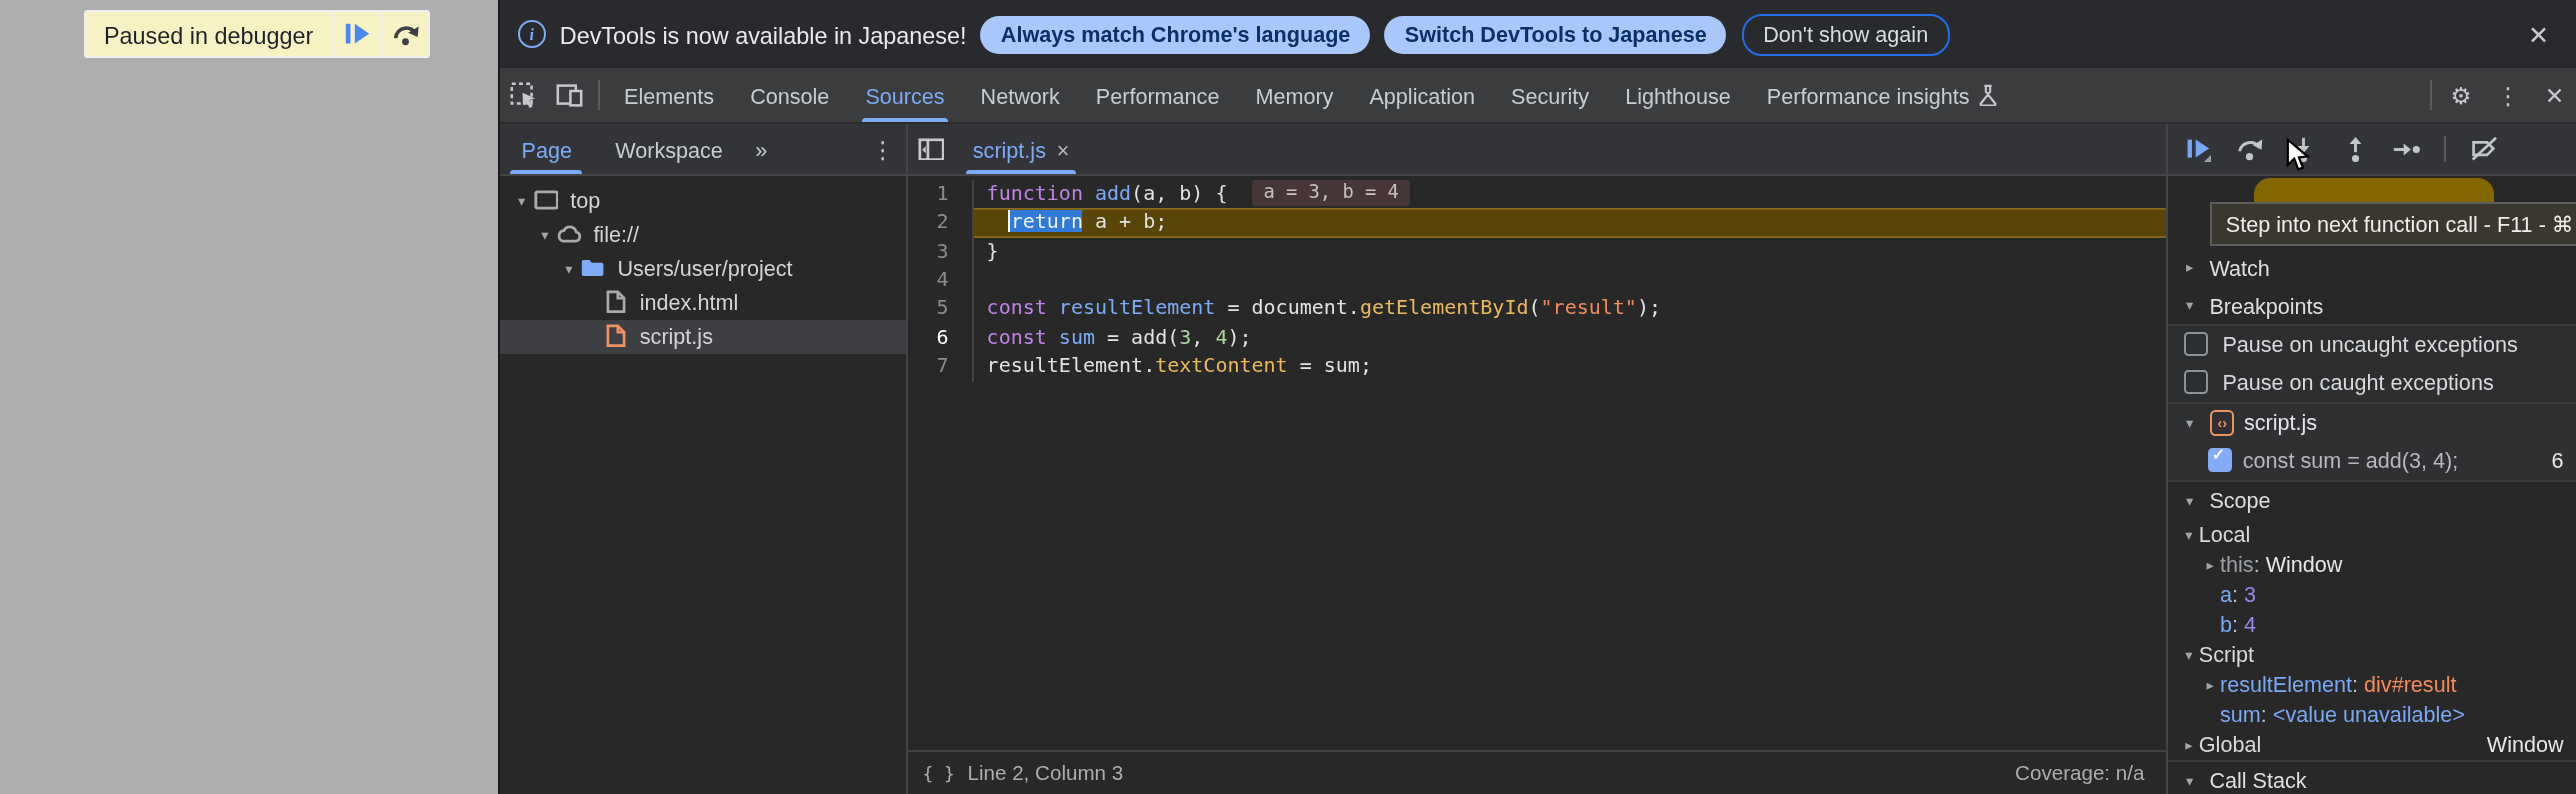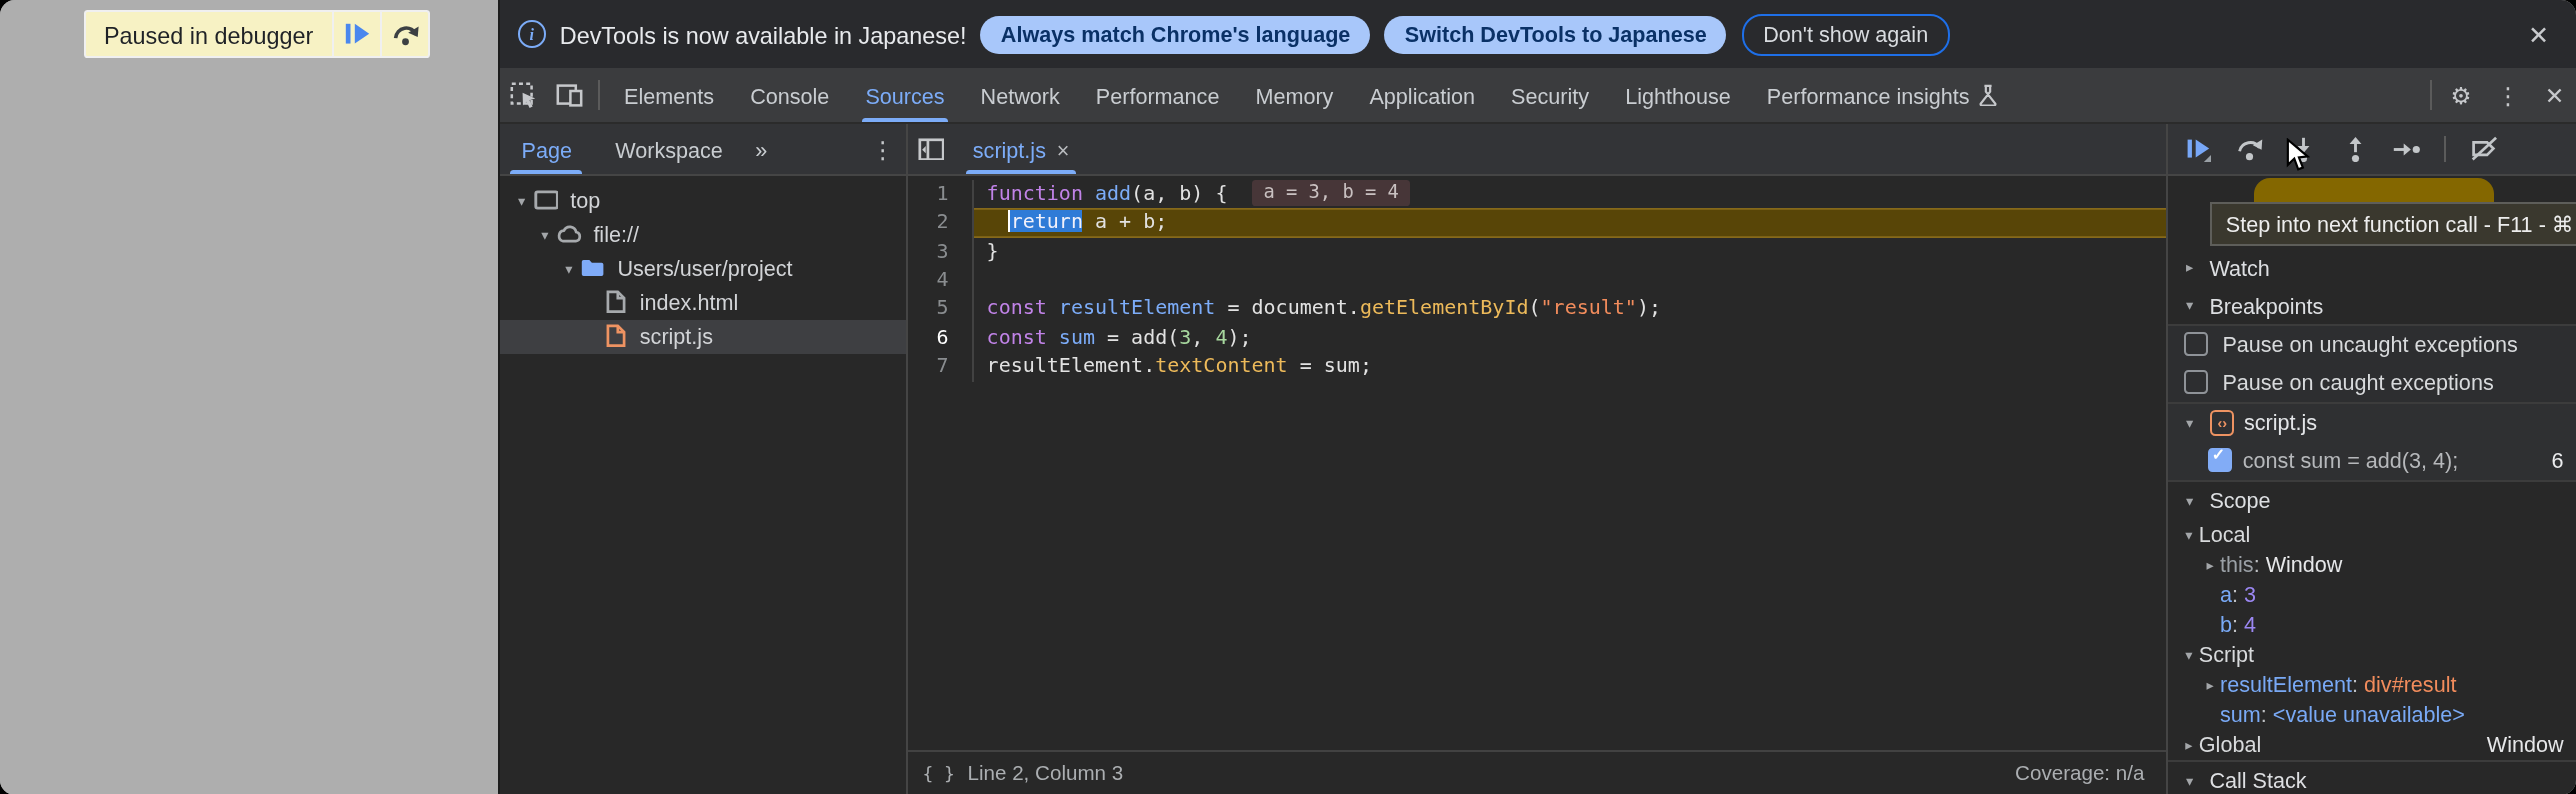--- a/index.html
+++ b/index.html
@@ -1,16 +1,16 @@
 <!DOCTYPE html>
 <html style="font-size:14.4px"><head>
 <meta charset="utf-8">
 <style>
   html,body{margin:0;padding:0;background:#000;}
-  .vp{position:relative;width:2576px;height:795px;overflow:hidden;background:#AEAEAE;border-radius:15px;}
+  .vp{position:relative;width:2576px;height:795px;overflow:hidden;background:#AEAEAE;}
   .scale{position:absolute;left:0;top:0;width:1288px;height:397px;transform:scale(2);transform-origin:0 0;
          font-family:"Liberation Sans",sans-serif;-webkit-font-smoothing:antialiased;}
   
   .page-area{position:absolute;left:0;top:0;width:249px;height:397px;background:#AEAEAE;}
   .paused-banner{position:absolute;left:42px;top:5.4px;height:21.6px;display:flex;align-items:stretch;
     background:#F7F2C4;border:1.8px solid #F0F0F0;border-radius:1.8px;}
   .pb-label{display:flex;align-items:center;padding:0 9px;font-size:11.7px;color:#1F2226;}
   .pb-btn{display:flex;align-items:center;justify-content:center;width:23.4px;border-left:1.8px solid #F0F0F0;cursor:pointer;}
   
   .devtools{position:absolute;left:249px;top:0;width:1039px;height:397px;background:#282828;

